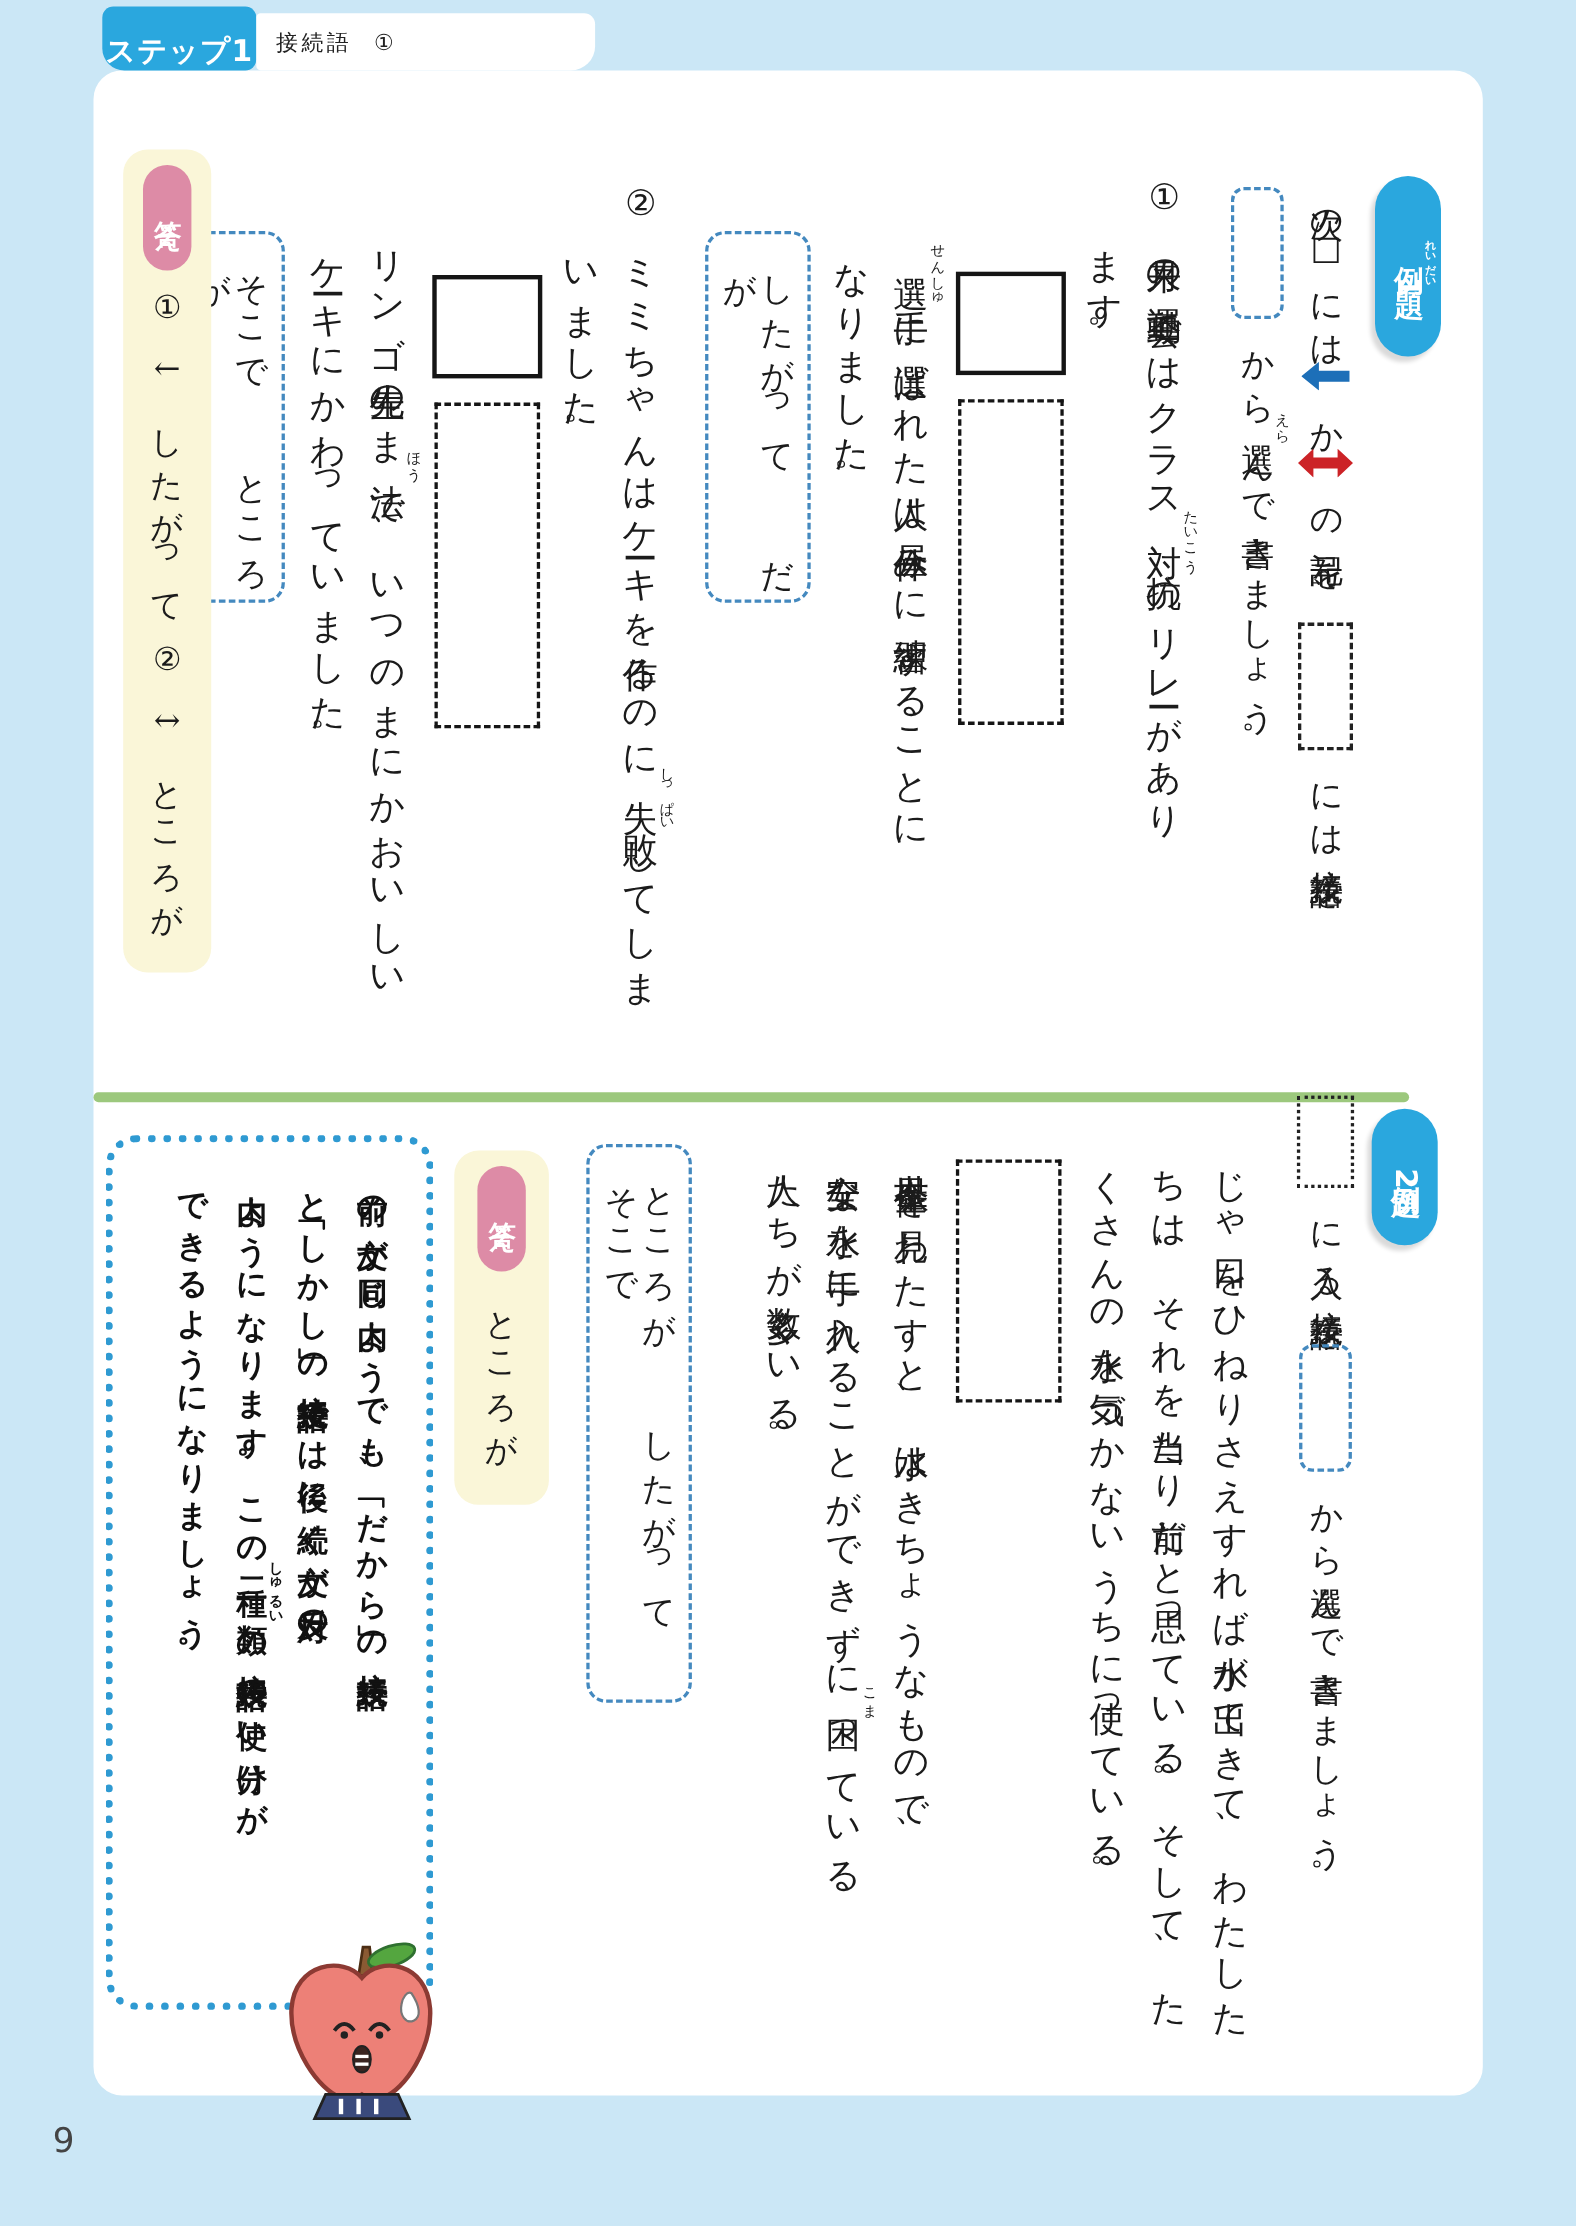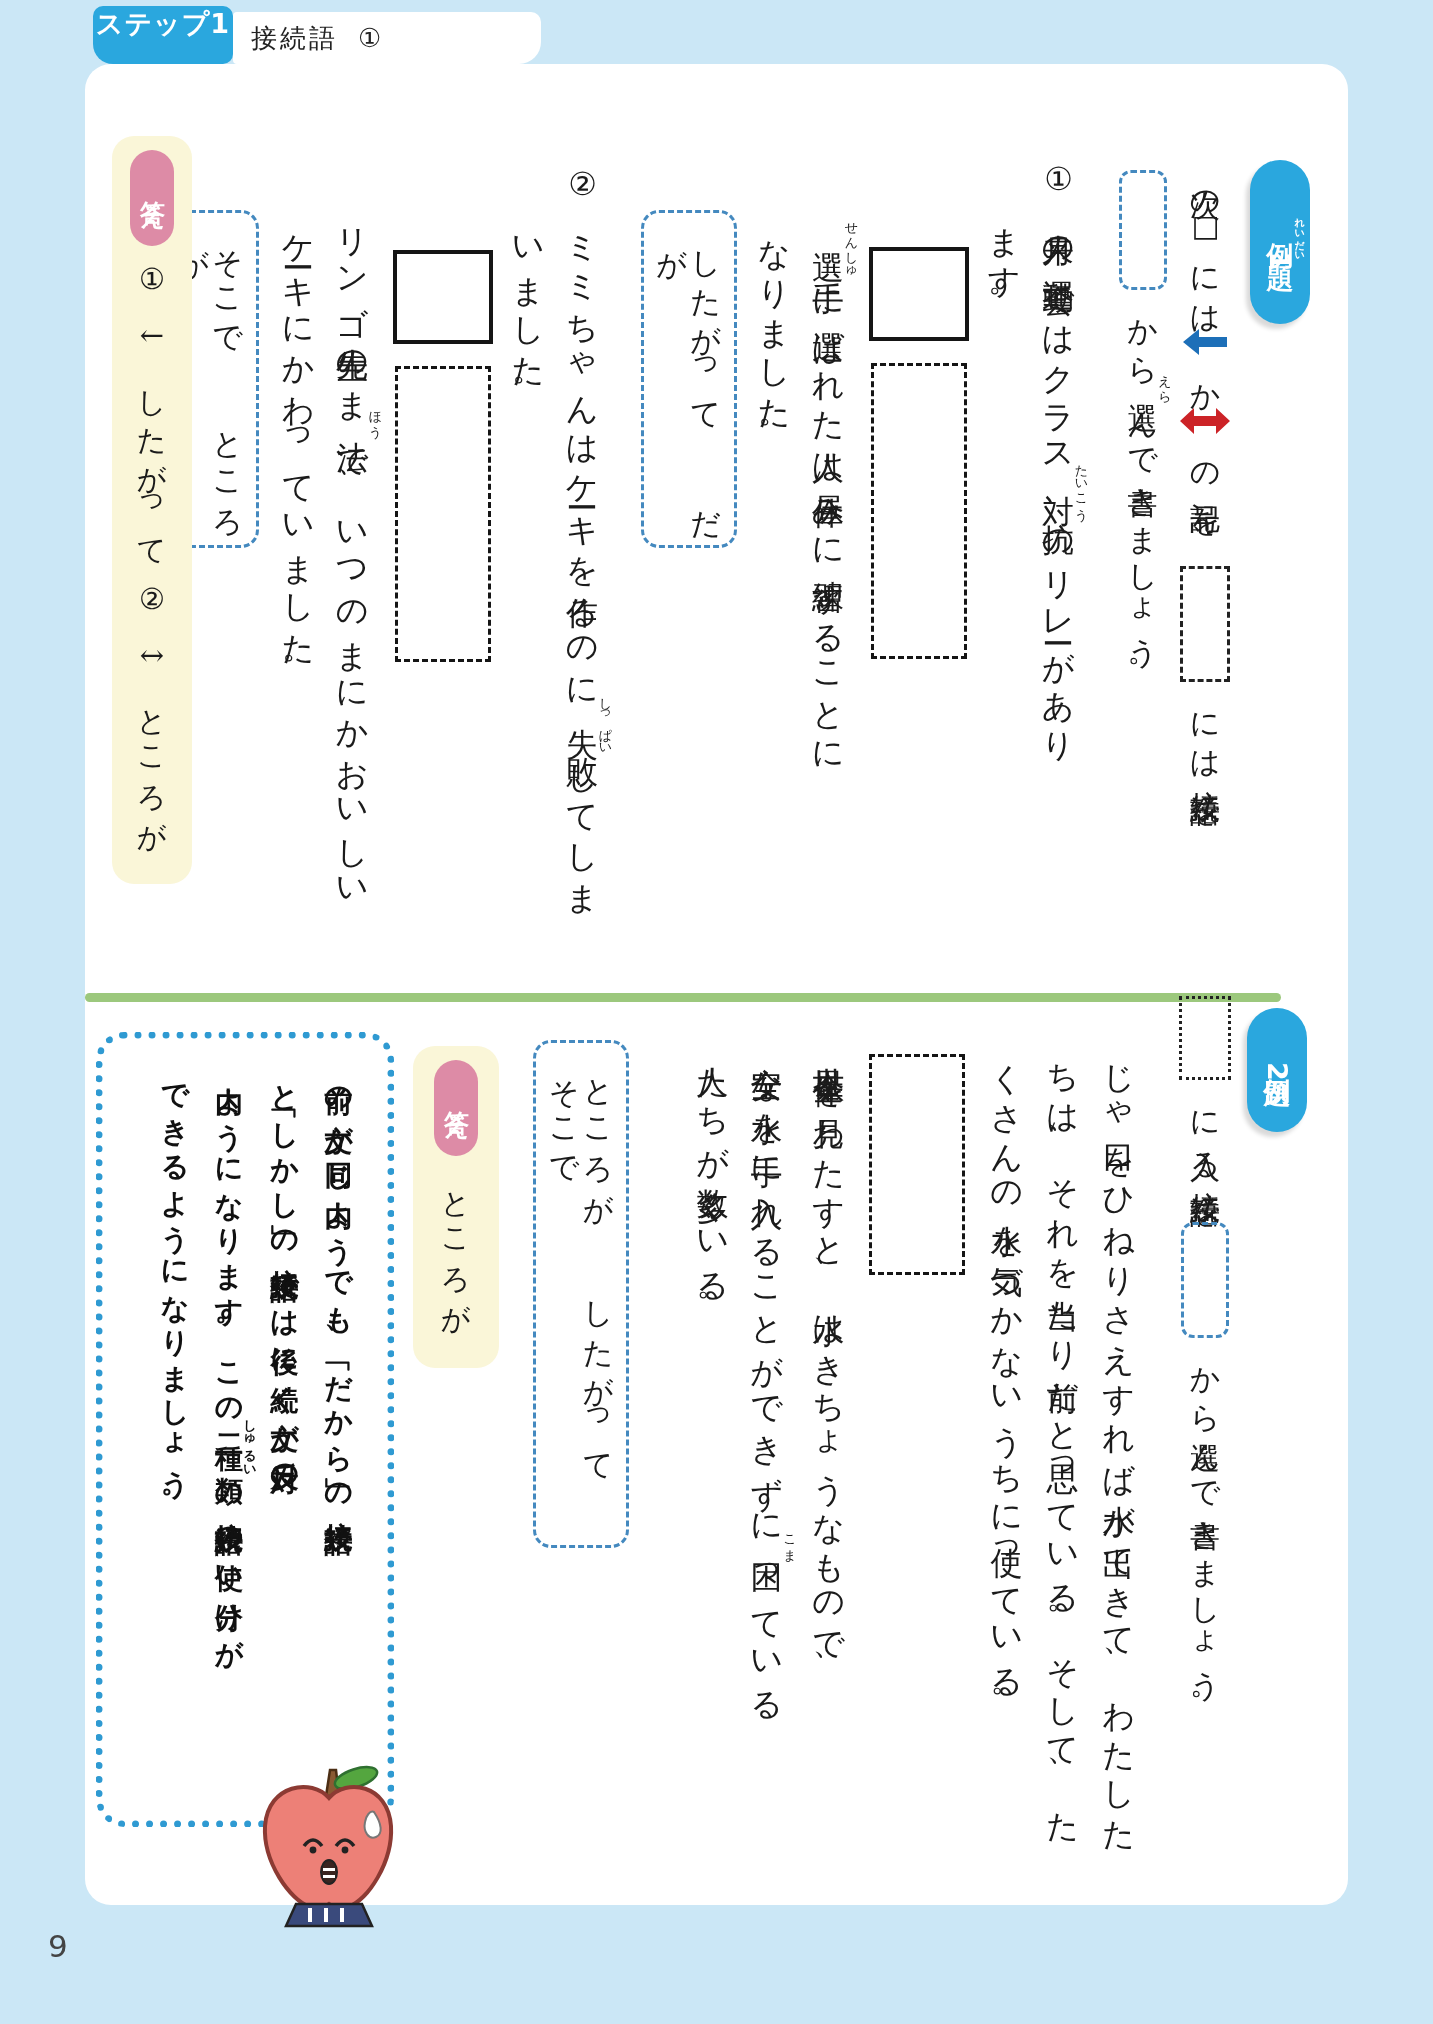--- a/index.html
+++ b/index.html
@@ -5,24 +5,24 @@
   html,body{margin:0;padding:0;}
   body{width:1433px;height:2024px;background:#cbe7f6;position:relative;
        font-family:"DejaVu Serif","Liberation Serif",serif;color:#1b1b1b;}
   .screen{position:absolute;inset:0;overflow:hidden;}
 
   
   .card{position:absolute;left:85px;top:64px;width:1263px;height:1841px;
         background:#ffffff;border-radius:26px;}
   .tab{position:absolute;left:93px;top:6px;width:140px;height:58px;background:#2aa7de;
        border-radius:10px 10px 10px 20px;color:#fff;font-family:"DejaVu Sans","Liberation Sans",sans-serif;
-       font-weight:bold;font-size:27px;display:flex;align-items:flex-start;justify-content:center;letter-spacing:1px;}
+       font-weight:bold;font-size:27px;display:flex;align-items:flex-end;justify-content:center;letter-spacing:1px;}
   .hbar{position:absolute;left:233px;top:12px;width:308px;height:52px;background:#fff;
         border-radius:4px 10px 22px 4px;display:flex;align-items:center;
-        font-family:"DejaVu Sans","Liberation Sans",sans-serif;font-size:26px;color:#222;}
+        font-family:"DejaVu Sans","Liberation Sans",sans-serif;font-size:20px;color:#222;}
   .hbar .t1{margin-left:18px;letter-spacing:3px;}
   .hbar .t2{margin-left:20px;}
 
   
   .vs{position:absolute;writing-mode:vertical-rl;-webkit-writing-mode:vertical-rl;
       text-orientation:mixed;}
   .vcol{line-height:48px;font-size:32px;letter-spacing:3px;margin:0;}
   .up{text-orientation:upright;}
   ruby rt{font-size:13px;letter-spacing:0;font-family:"DejaVu Sans","Liberation Sans",sans-serif;}
 

